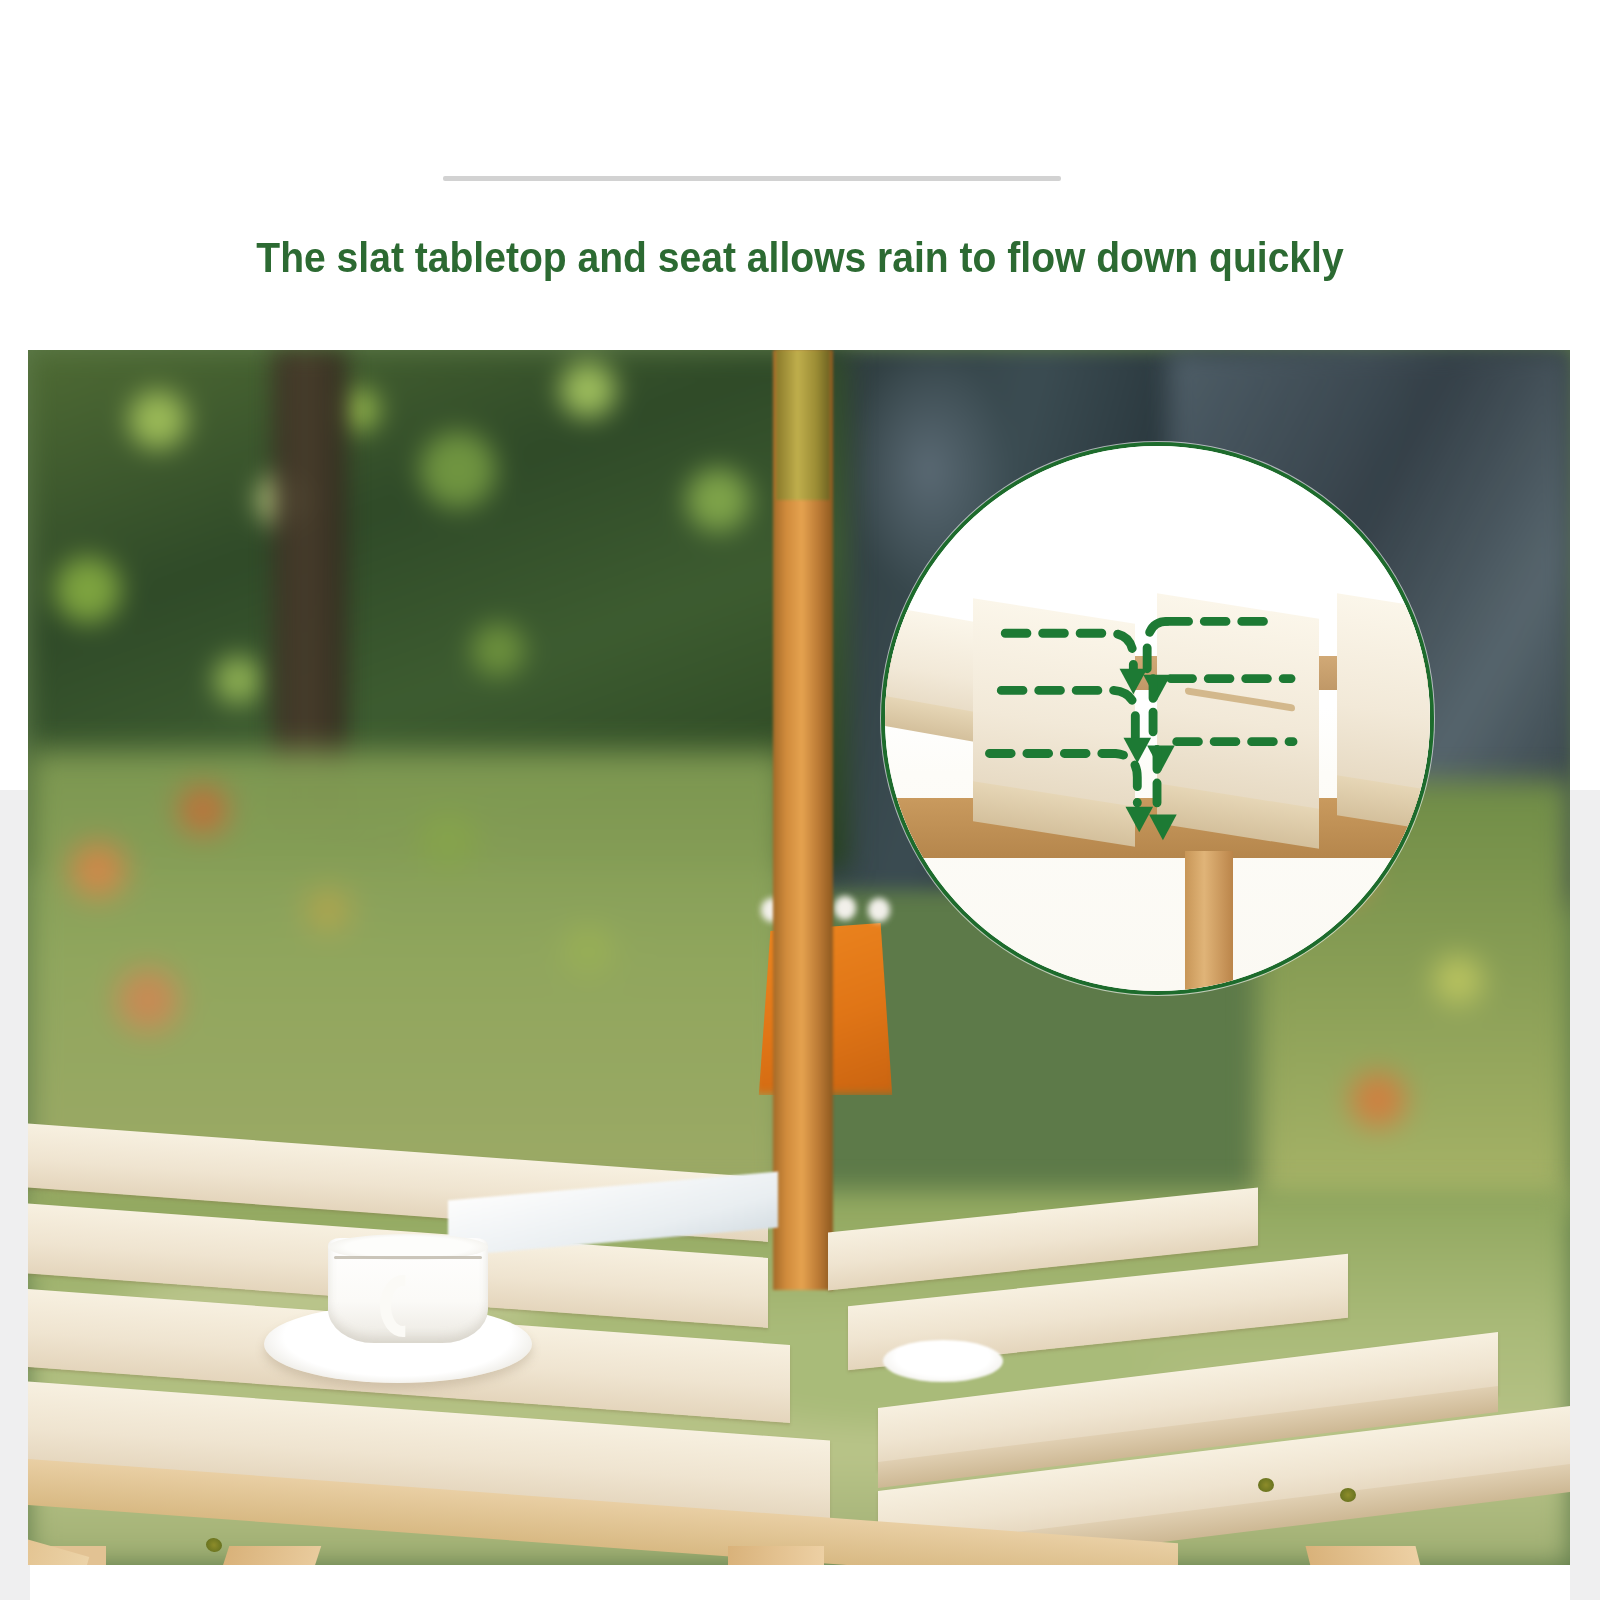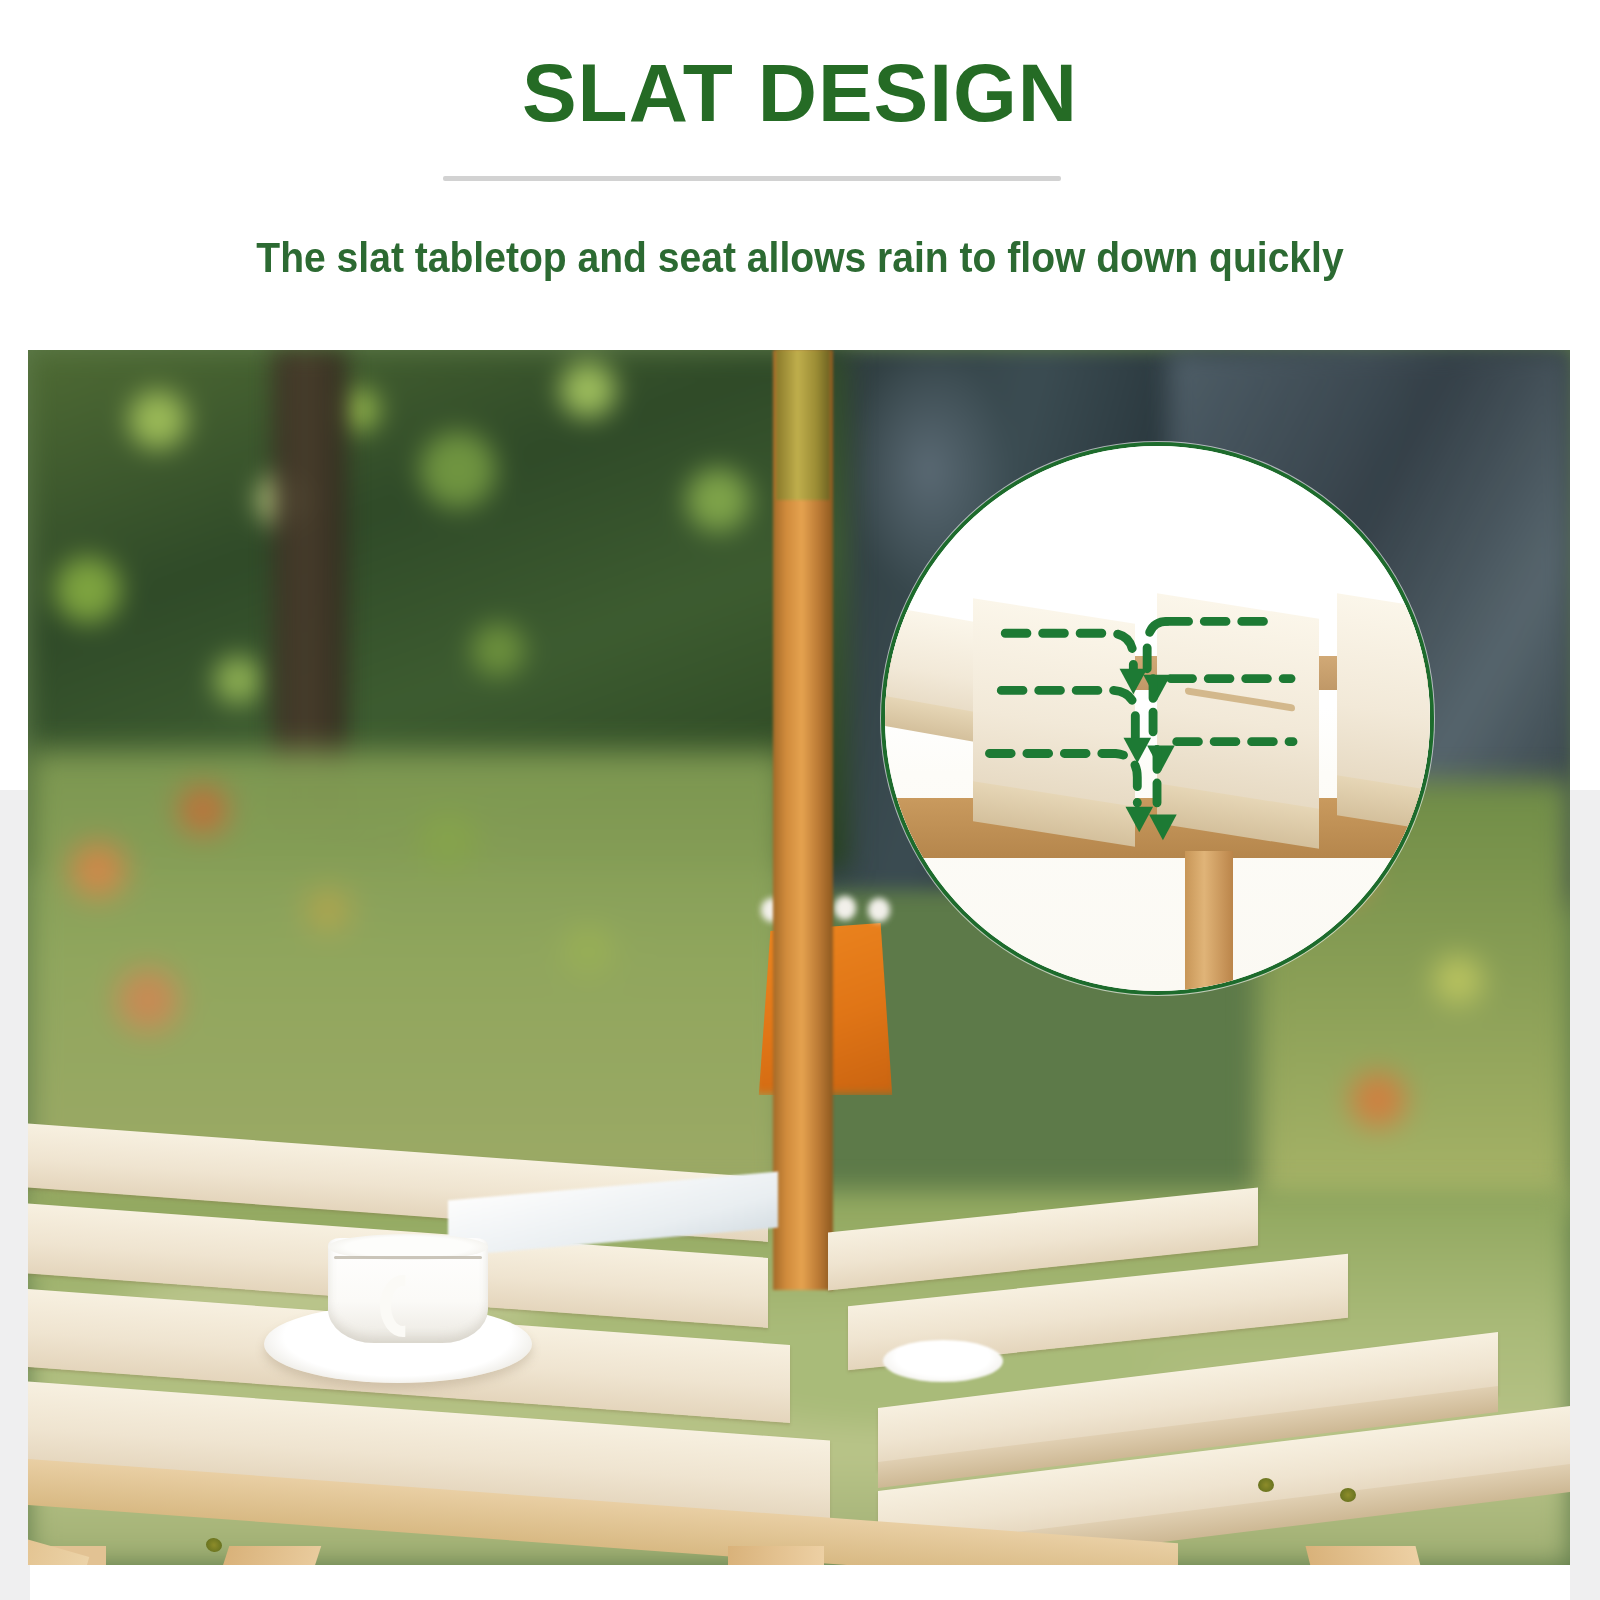--- a/index.html
+++ b/index.html
@@ -232,21 +232,20 @@
   
   .nosel{ user-select:none; }
 </style>
 </head>
 <body>
 
 <div class="gutter-left"></div>
 <div class="gutter-right"></div>
 
 <div class="header">
-  <div class="title nosel">SLAT DESIGN</div>
 
   <div class="title-rule"></div>
 
   <div class="subtitle nosel">The slat tabletop and seat allows rain to flow down quickly</div>
 </div>
 
 <div class="photo">
 
   <div class="bg-build"></div>
   <div class="bg-build2"></div>

